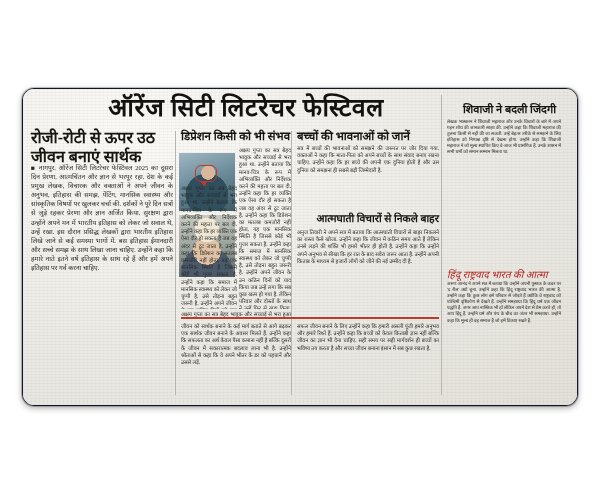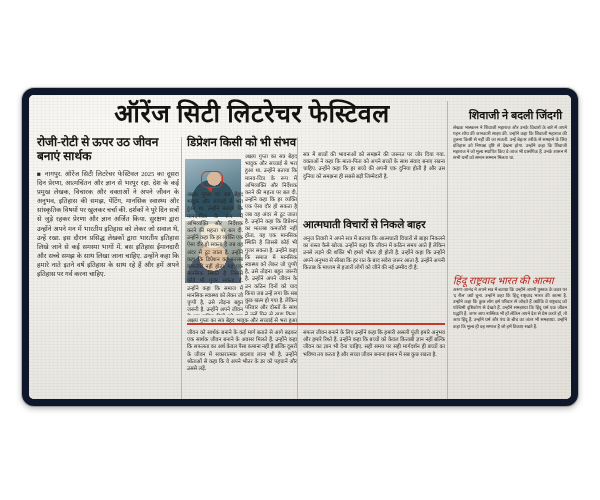--- a/index.html
+++ b/index.html
@@ -9,21 +9,21 @@
     font-family: "Liberation Sans", sans-serif;
     overflow: hidden;
   }
 
   
   #clipping {
     position: absolute;
     left: 22px; top: 88px;
     width: 556px; height: 318px;
     background: #f2f0ec;
-    border: 7px solid #0f172a;
+    border: 1px solid #0f172a;
     border-radius: 12px;
     box-shadow: 0 2px 6px rgba(0,0,0,.35), 0 0 0 1px rgba(160,160,160,.55);
     box-sizing: border-box;
     overflow: hidden;
     padding-left: 21px;
   }
   
   #grain {
     position: absolute; inset: 0;
     background:
@@ -120,45 +120,46 @@
 <div id="clipping">
   <div id="grain"></div>
   <div id="inner">
 
     <div class="masthead">ऑरेंज सिटी लिटरेचर फेस्टिवल</div>
 
     <div class="vrule" style="left:152px; top:42px; height:264px;"></div>
     <div class="vrule" style="left:268px; top:42px; height:264px;"></div>
     <div class="vrule" style="left:418px; top:6px; height:300px;"></div>
 
-    <div class="deck" style="position:absolute; left:8px; top:40px; width:142px; font-size:12px;">रोजी-रोटी से ऊपर उठ जीवन बनाएं सार्थक</div>
+    <div class="deck" style="position:absolute; left:8px; top:40px; width:142px; font-size:16px;">रोजी-रोटी से ऊपर उठ जीवन बनाएं सार्थक</div>
 
     <div class="body c1" style="position:absolute; left:8px; top:74px; width:142px; height:228px;">■ नागपुर. ऑरेंज सिटी लिटरेचर फेस्टिवल 2025 का दूसरा दिन प्रेरणा, आत्मचिंतन और ज्ञान से भरपूर रहा. देश के कई प्रमुख लेखक, विचारक और वक्ताओं ने अपने जीवन के अनुभव, इतिहास की समझ, पेंटिंग, मानसिक स्वास्थ्य और सांस्कृतिक विषयों पर खुलकर चर्चा की. दर्शकों ने पूरे दिन सत्रों से जुड़े रहकर प्रेरणा और ज्ञान अर्जित किया. सुरक्षण द्वारा उन्होंने अपने मन में भारतीय इतिहास को लेकर जो सवाल थे, उन्हें रखा. इस दौरान प्रसिद्ध लेखकों द्वारा भारतीय इतिहास लिखे जाने से कई समस्या भागों में. बस इतिहास ईमानदारी और सच्चे समझ के साथ लिखा जाना चाहिए. उन्होंने कहा कि हमारे नाते इतने वर्ष इतिहास के साथ रहे हैं और हमें अपने इतिहास पर गर्व करना चाहिए.</div>
 
     <div class="photo photo-a" style="left:156px; top:64px; width:56px; height:58px;"></div>
     <div class="photo photo-b" style="left:156px; top:126px; width:56px; height:62px;"></div>
 
     <div class="subhead" style="position:absolute; left:158px; top:41px; width:112px;">डिप्रेशन किसी को भी संभव</div>
 
     <div class="bubble" style="left:172px; top:76px; width:20px; height:15px;"></div>
 
     <div class="body c2" style="position:absolute; left:216px; top:58px; width:52px; height:162px;">अक्षय गुप्ता का सत्र बेहद भावुक और सच्चाई से भरा हुआ था. उन्होंने बताया कि मानव-चित्र के रूप में अभिव्यक्ति और निर्देशक करने की महत्ता पर बल दी. उन्होंने कहा कि हर व्यक्ति एक ऐसा दौर हो सकता है जब वह अंदर से टूट जाता है. उन्होंने कहा कि डिप्रेशन का मतलब कमजोरी नहीं होता, यह एक मानसिक स्थिति है जिससे कोई भी गुजर सकता है. उन्होंने कहा कि समाज में मानसिक स्वास्थ्य को लेकर जो चुप्पी है, उसे तोड़ना बहुत जरूरी है. उन्होंने अपने जीवन के उन कठिन दिनों को याद किया जब उन्हें लगा कि सब कुछ खत्म हो गया है. लेकिन परिवार और दोस्तों के साथ ने उन्हें फिर से खड़ा किया. उन्होंने युवाओं से कहा कि वे अपनी भावनाओं को छिपाएं नहीं, बल्कि उन्हें साझा करें. क्योंकि बातचीत ही सबसे बड़ा इलाज है.</div>
 
     <div class="body c2" style="position:absolute; left:158px; top:96px; width:56px; height:124px;">अक्षय गुप्ता का सत्र बेहद भावुक और सच्चाई से भरा हुआ था. उन्होंने बताया कि मानव-चित्र के रूप में अभिव्यक्ति और निर्देशक करने की महत्ता पर बल दी. उन्होंने कहा कि हर व्यक्ति एक ऐसा दौर हो सकता है जब वह अंदर से टूट जाता है. उन्होंने कहा कि डिप्रेशन का मतलब कमजोरी नहीं होता, यह एक मानसिक स्थिति है जिससे कोई भी गुजर सकता है. उन्होंने कहा कि समाज में मानसिक स्वास्थ्य को लेकर जो चुप्पी है, उसे तोड़ना बहुत जरूरी है. उन्होंने अपने जीवन के उन कठिन दिनों को याद किया जब उन्हें लगा कि सब कुछ खत्म हो गया है. लेकिन परिवार और दोस्तों के साथ ने उन्हें फिर से खड़ा किया. उन्होंने युवाओं से कहा कि वे अपनी भावनाओं को छिपाएं नहीं, बल्कि उन्हें साझा करें. क्योंकि बातचीत ही सबसे बड़ा इलाज है.</div>
 
     <div class="body c2" style="position:absolute; left:158px; top:222px; width:110px; height:6px;">अक्षय गुप्ता का सत्र बेहद भावुक और सच्चाई से भरा हुआ था. उन्होंने बताया कि मानव-चित्र के रूप में अभिव्यक्ति और निर्देशक करने की महत्ता पर बल दी. उन्होंने कहा कि हर व्यक्ति एक ऐसा दौर हो सकता है जब वह अंदर से टूट जाता है. उन्होंने कहा कि डिप्रेशन का मतलब कमजोरी नहीं होता, यह एक मानसिक स्थिति है जिससे कोई भी गुजर सकता है. उन्होंने कहा कि समाज में मानसिक स्वास्थ्य को लेकर जो चुप्पी है, उसे तोड़ना बहुत जरूरी है. उन्होंने अपने जीवन के उन कठिन दिनों को याद किया जब उन्हें लगा कि सब कुछ खत्म हो गया है. लेकिन परिवार और दोस्तों के साथ ने उन्हें फिर से खड़ा किया. उन्होंने युवाओं से कहा कि वे अपनी भावनाओं को छिपाएं नहीं, बल्कि उन्हें साझा करें. क्योंकि बातचीत ही सबसे बड़ा इलाज है.</div>
 
     <div class="redrule" style="left:158px; top:228px; width:258px;"></div>
 
     <div class="body c2" style="position:absolute; left:158px; top:234px; width:110px; height:70px;">जीवन को सार्थक बनाने के कई मार्ग बताते से आगे बढ़कर एक सार्थक जीवन बनाने के अवसर मिलते हैं. उन्होंने कहा कि सफलता का अर्थ केवल पैसा कमाना नहीं है बल्कि दूसरों के जीवन में सकारात्मक बदलाव लाना भी है. उन्होंने श्रोताओं से कहा कि वे अपने भीतर के डर को पहचानें और उससे लड़ें.</div>
 
+    <div class="subhead" style="position:absolute; left:274px; top:41px; width:142px;">बच्चों की भावनाओं को जानें</div>
 
     <div class="body c3" style="position:absolute; left:274px; top:56px; width:142px; height:66px;">सत्र में बच्चों की भावनाओं को समझने की जरूरत पर जोर दिया गया. वक्ताओं ने कहा कि माता-पिता को अपने बच्चों के साथ संवाद बनाए रखना चाहिए. उन्होंने कहा कि हर बच्चे की अपनी एक दुनिया होती है और उस दुनिया को समझना ही सबसे बड़ी जिम्मेदारी है.</div>
 
-    <div class="subhead" style="position:absolute; left:274px; top:124px; width:142px; font-size:10.5px;">आत्मघाती विचारों से निकले बाहर</div>
+    <div class="subhead" style="position:absolute; left:274px; top:124px; width:142px; font-size:10.5px;text-align:right;">आत्मघाती विचारों से निकले बाहर</div>
 
     <div class="body c3" style="position:absolute; left:274px; top:140px; width:142px; height:86px;">अनुज तिवारी ने अपने सत्र में बताया कि आत्मघाती विचारों से बाहर निकलने का रास्ता कैसे खोजा. उन्होंने कहा कि जीवन में कठिन समय आते हैं लेकिन उनसे लड़ने की शक्ति भी हमारे भीतर ही होती है. उन्होंने कहा कि उन्होंने अपने अनुभव से सीखा कि हर रात के बाद सवेरा जरूर आता है. उन्होंने अपनी किताब के माध्यम से हजारों लोगों को जीने की नई उम्मीद दी है.</div>
 
     <div class="body c3" style="position:absolute; left:274px; top:234px; width:142px; height:70px;">सफल जीवन बनाने के लिए उन्होंने कहा कि हमारी असली पूंजी हमारे अनुभव और हमारे रिश्ते हैं. उन्होंने कहा कि बच्चों को केवल किताबी ज्ञान नहीं बल्कि जीवन का ज्ञान भी देना चाहिए. सही समय पर सही मार्गदर्शन ही बच्चों का भविष्य तय करता है और सच्चा जीवन बनाना इंसान में सब कुछ रखता है.</div>
 
     <div class="subhead" style="position:absolute; left:424px; top:14px; width:116px; font-size:11px;margin-left:16px;">शिवाजी ने बदली जिंदगी</div>
 
     <div class="body c4" style="position:absolute; left:424px; top:30px; width:114px; height:144px;">लेखक भास्करन ने शिवाजी महाराज और उनके विचारों के बारे में अपने गहन शोध की जानकारी साझा की. उन्होंने कहा कि शिवाजी महाराज की तुलना किसी से नहीं की जा सकती. उन्हें बेहतर तरीके से समझने के लिए इतिहास को निष्पक्ष दृष्टि से देखना होगा. उन्होंने कहा कि शिवाजी महाराज ने जो मूल्य स्थापित किए वे आज भी प्रासंगिक हैं. उनके शासन में सभी धर्मों को समान सम्मान मिलता था.</div>
 
     <div class="redhead" style="position:absolute; left:424px; top:178px; width:120px;">हिंदू राष्ट्रवाद भारत की आत्मा</div>

